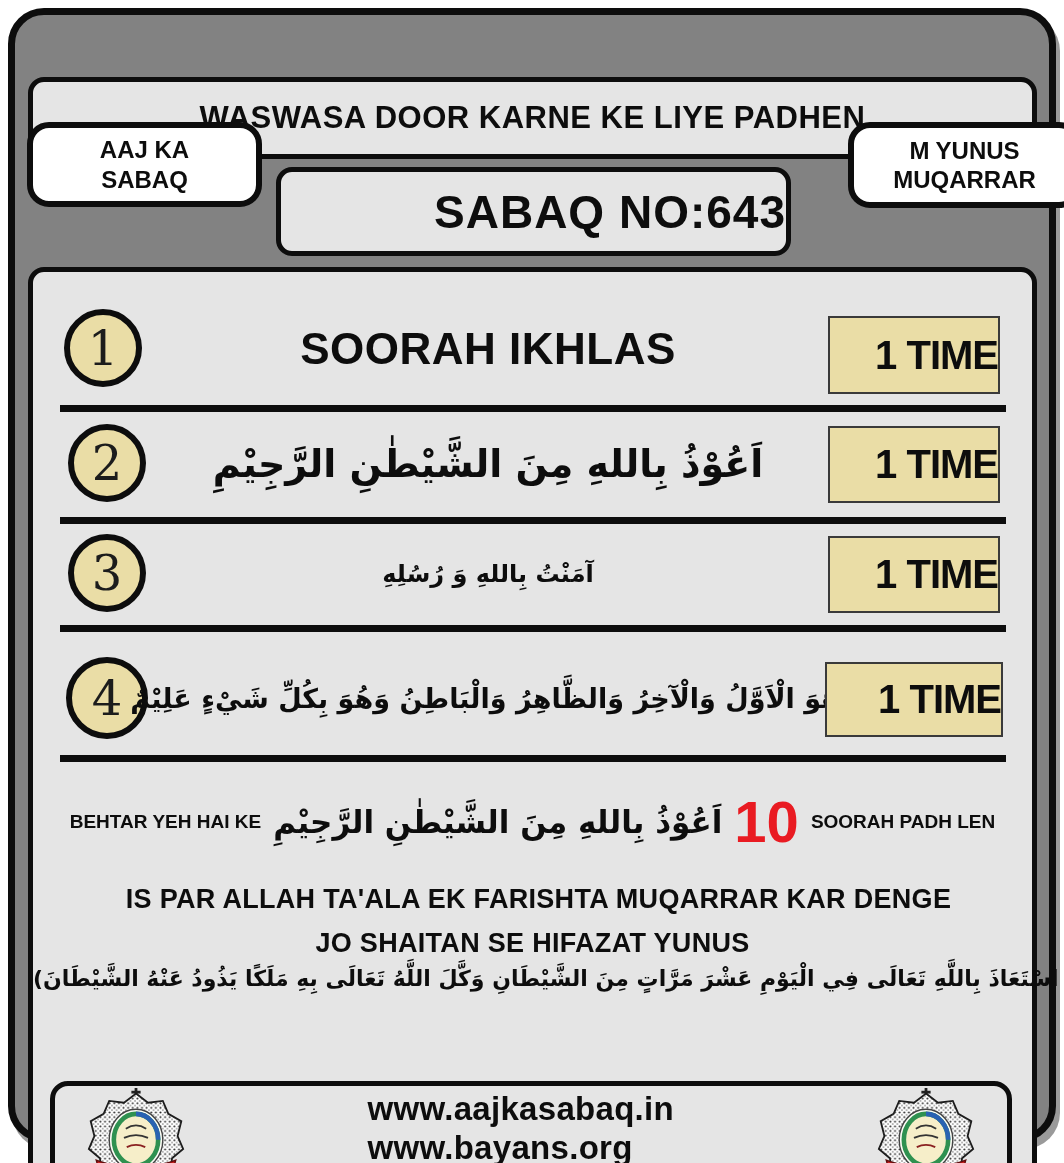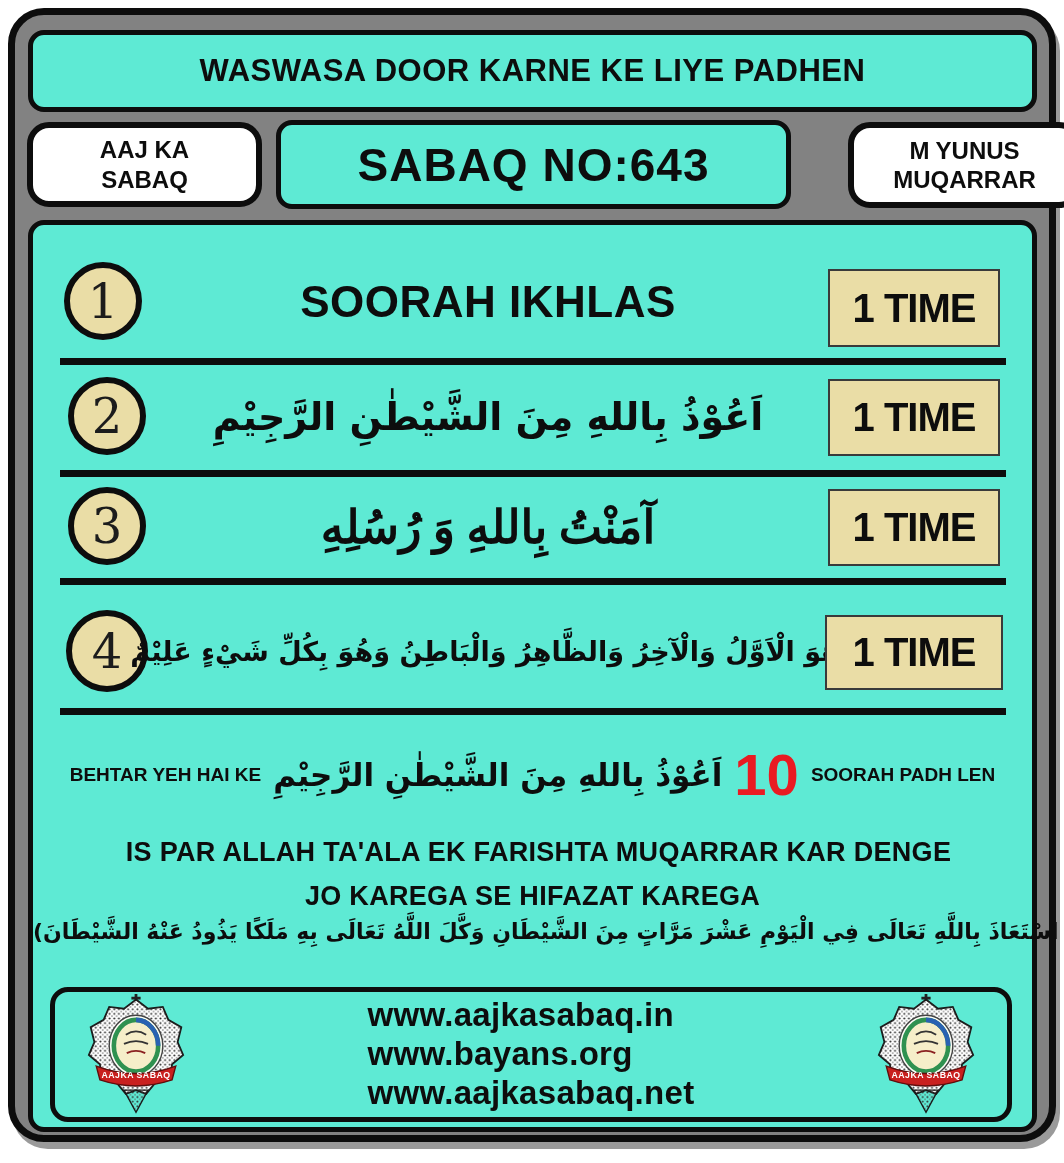--- a/index.html
+++ b/index.html
@@ -5,45 +5,45 @@
   * { margin:0; padding:0; box-sizing:border-box; }
   html,body { width:1064px; height:1163px; background:#ffffff; }
   body { position:relative; font-family:"Liberation Sans", sans-serif; color:#0d0d0d; overflow:hidden; }
 
   .abs { position:absolute; }
 
   
   .frame { left:8px; top:8px; width:1048px; height:1134px; background:#828282;
            border:7px solid #0d0d0d; border-radius:36px; box-shadow:4px 7px 0 #9a9a9a; }
 
-  .white-box { background:#5eead4; border:5px solid #0d0d0d; border-radius:16px; }
+  .white-box { background:#e5e5e5; border:5px solid #0d0d0d; border-radius:16px;margin-top:47px; }
 
   
   .title-box { left:28px; top:30px; width:1009px; height:82px; display:flex; align-items:center; justify-content:center; }
   .title-box span { font-size:31px; font-weight:bold; letter-spacing:.5px; }
 
   
   .badge { display:flex; flex-direction:column; align-items:center; justify-content:center;
            background:#fff; border:6px solid #0d0d0d; border-radius:22px; }
   .badge span { font-size:24px; font-weight:bold; line-height:1.22;text-align:center; }
   .badge-left  { left:27px;  top:122px; width:235px; height:85px; }
   .badge-right { left:848px; top:122px; width:233px; height:86px; }
-  .sabaq-box { left:276px; top:120px; width:515px; height:89px; display:flex; align-items:center; justify-content:center; }
+  .sabaq-box { left:276px; top:120px; width:515px; height:89px; display:flex; align-items:center; justify-content:flex-end; }
   .sabaq-box span { font-size:46px; font-weight:bold; letter-spacing:1px; }
 
   
   .main-box { left:28px; top:220px; width:1009px; height:912px; }
 
   .num-circle { display:flex; align-items:center; justify-content:center; background:#EADDA6;
                 border:6px solid #0d0d0d; border-radius:50%; width:78px; height:78px;
                 font-family:"DejaVu Serif", serif; font-size:48px; color:#1c1c1c; }
   .row-text { display:flex; align-items:center; justify-content:center; }
   .latin-big { font-size:44px; font-weight:bold; letter-spacing:.5px; }
   .arabic { font-family:"DejaVu Sans", sans-serif; direction:rtl; font-weight:bold; white-space:nowrap; }
-  .time-box { display:flex; align-items:center; justify-content:center; background:#EADDA6;
+  .time-box { display:flex; align-items:center; justify-content:flex-end; background:#EADDA6;
               border:2px solid #3a3a3a; }
   .time-box span { font-size:40px; font-weight:bold; letter-spacing:-1px; }
   .sep { background:#0d0d0d; height:7px; left:27px; width:946px; }
 
   
   .behtar { left:0; top:496px; width:999px; height:108px; display:flex; align-items:center;
             justify-content:center; gap:12px; }
   .behtar .latin-bit { font-size:19px; font-weight:bold; white-space:nowrap; }
   .behtar .arabic { font-size:31px; }
   .behtar .red-count { color:#E91B22; font-size:58px; font-weight:bold; line-height:1; }
@@ -125,21 +125,21 @@
   </div>
   <div class="abs time-box" style="left:795px; top:154px; width:172px; height:77px;">
     <span>1 TIME</span>
   </div>
   <div class="abs sep" style="top:245px;"></div>
 
   <div class="abs num-circle" style="left:35px; top:262px;">
     <span>3</span>
   </div>
   <div class="abs row-text" style="left:120px; top:256px; width:670px; height:92px;">
-    <span class="arabic" style="font-size:46px;font-family:Liberation Serif, serif;">آمَنْتُ بِاللهِ وَ رُسُلِهِ</span>
+    <span class="arabic" style="font-size:24px;">آمَنْتُ بِاللهِ وَ رُسُلِهِ</span>
   </div>
   <div class="abs time-box" style="left:795px; top:264px; width:172px; height:77px;">
     <span>1 TIME</span>
   </div>
   <div class="abs sep" style="top:353px;"></div>
 
   <div class="abs num-circle" style="left:33px; top:385px; width:82px; height:82px;">
     <span>4</span>
   </div>
   <div class="abs row-text" style="left:118px; top:380px; width:668px; height:92px;">
@@ -153,21 +153,21 @@
   <div class="abs behtar">
     <span class="latin-bit">BEHTAR YEH HAI KE</span>
     <span class="arabic">اَعُوْذُ بِاللهِ مِنَ الشَّيْطٰنِ الرَّجِيْمِ</span>
     <span class="red-count">10</span>
     <span class="latin-bit">SOORAH PADH LEN</span>
   </div>
   <div class="abs advice-line" style="top:612px;padding-left:12px;">
     <span>IS PAR ALLAH TA'ALA EK FARISHTA MUQARRAR  KAR DENGE</span>
   </div>
   <div class="abs advice-line" style="top:656px;">
-    <span>JO KAREGA SE HIFAZAT KAREGA</span>
+    <span>JO SHAITAN SE HIFAZAT YUNUS</span>
   </div>
   <div class="abs hadith-line">
     <span class="arabic">(مَنِ اسْتَعَاذَ بِاللَّهِ تَعَالَى فِي الْيَوْمِ عَشْرَ مَرَّاتٍ مِنَ الشَّيْطَانِ وَكَّلَ اللَّهُ تَعَالَى بِهِ مَلَكًا يَذُودُ عَنْهُ الشَّيْطَانَ)</span>
   </div>
 
   <div class="abs white-box footer-box">
     <svg class="logo">
         <use href="#emblem"></use>
       </svg>
     <div class="urls">

